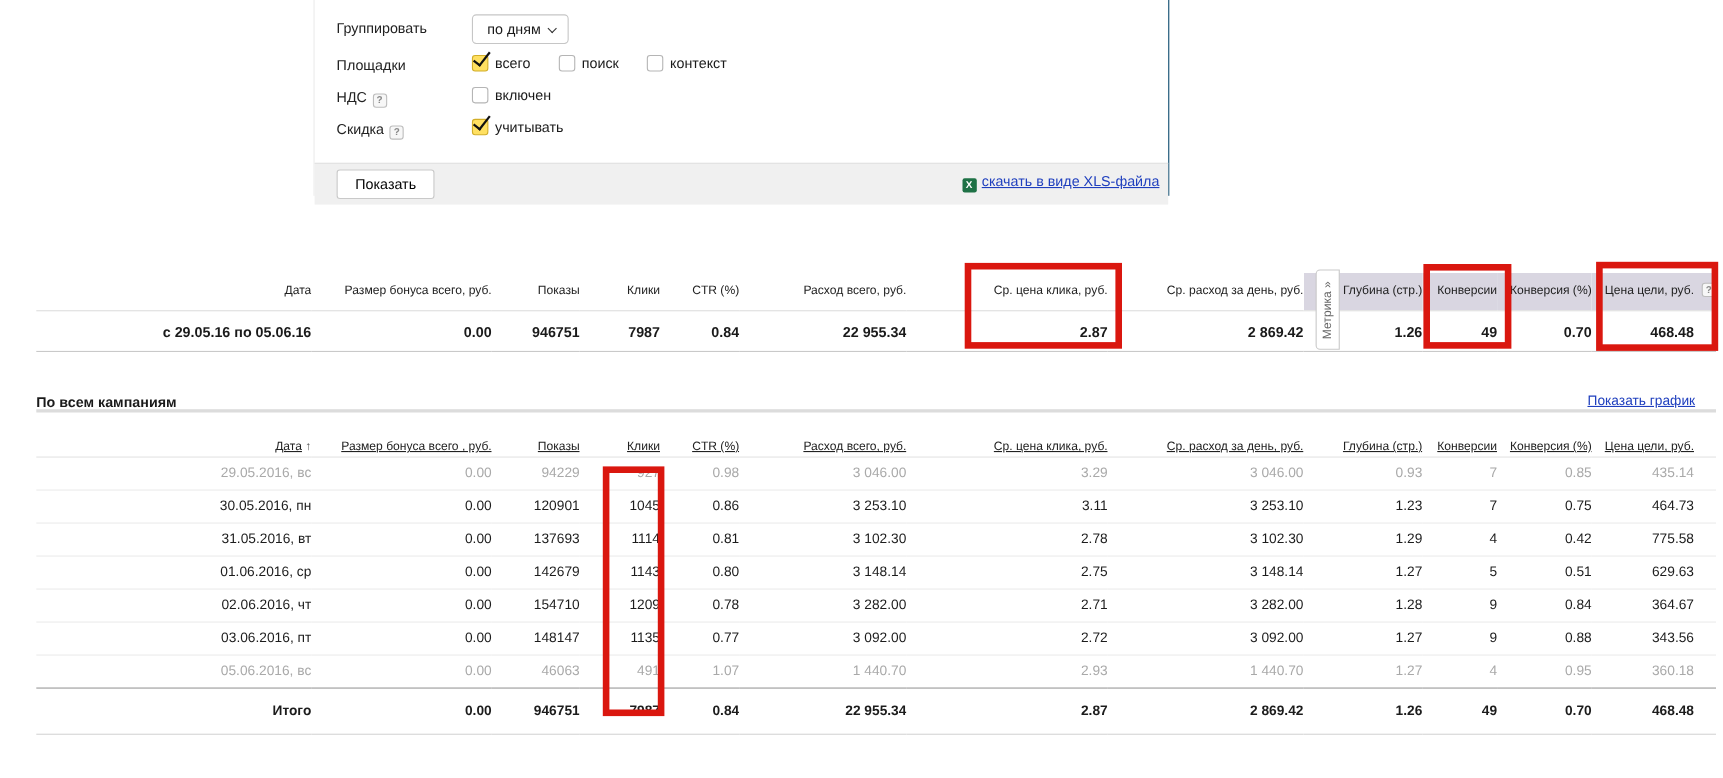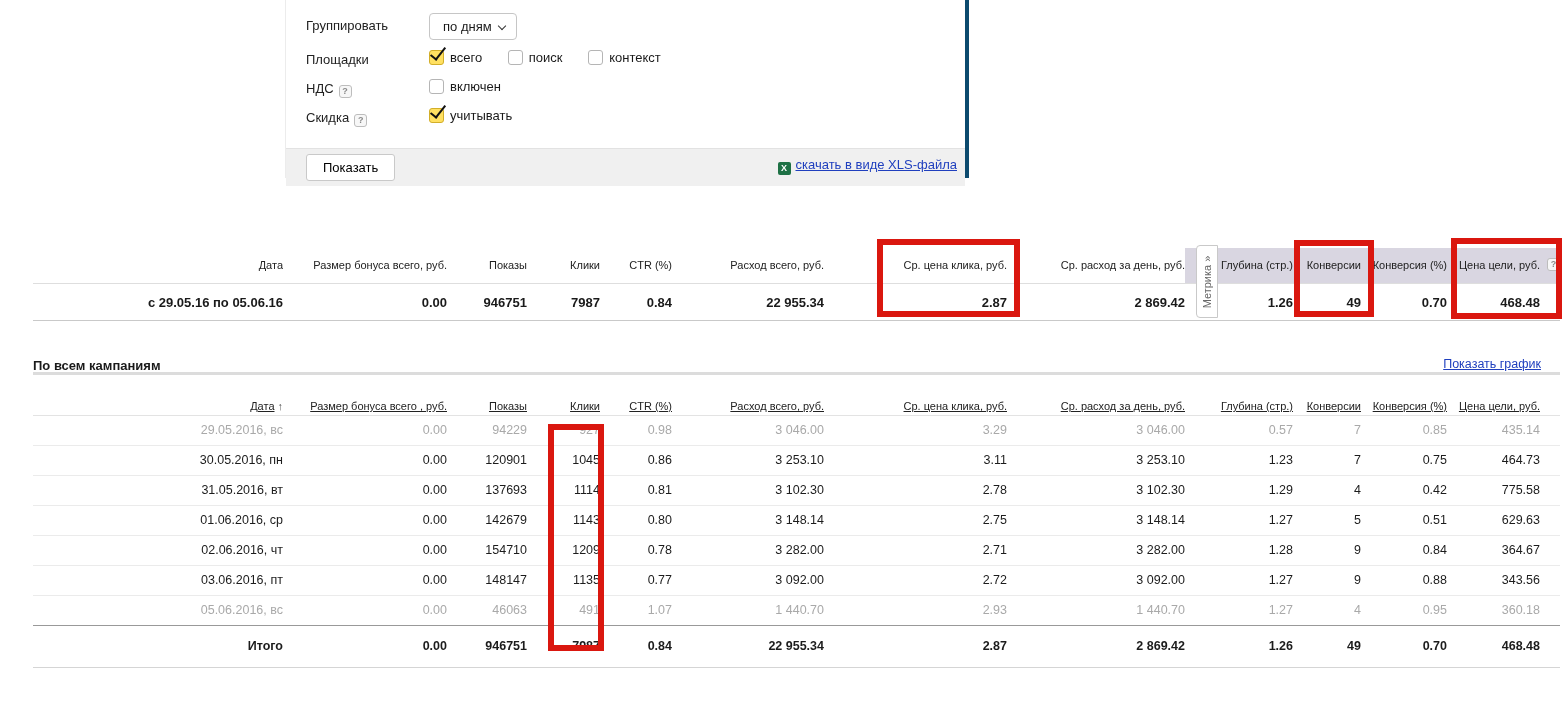--- a/index.html
+++ b/index.html
@@ -4,22 +4,22 @@
 <style>
   * { margin:0; padding:0; box-sizing:border-box; }
   html,body { width:1566px; height:707px; background:#fff; overflow:hidden;
               font-family:"Liberation Sans","DejaVu Sans",sans-serif; color:#1a1a1a; }
   .abs { position:absolute; }
 
   
   .cutlink { position:absolute; top:0; height:3px; border-bottom:2px dotted #3449c9; }
 
   
-  .panel { position:absolute; left:285px; top:0; width:684px; height:178px; background:#fff;
-           border-left:1px solid #ececec; border-right:4px solid #0c4a6e; }
+  .panel { position:absolute; left:285px; top:0; width:778px; height:178px; background:#fff;
+           border-left:1px solid #ececec; border-right:1px solid #0c4a6e; }
   .frow-label { position:absolute; left:20px; font-size:13px; color:#222; }
   .selectbox { position:absolute; left:143px; top:13px; width:88px; height:27px;
                border:1px solid #c6c6c6; border-radius:4px; background:#fff;
                font-size:13px; line-height:25px; padding-left:13px; cursor:pointer; }
   .chev { display:inline-block; width:6px; height:6px; border-right:1.5px solid #333;
           border-bottom:1.5px solid #333; transform:rotate(45deg); margin-left:7px; vertical-align:2px; }
   .cbrow { position:absolute; font-size:13px; }
   .cb { display:inline-block; width:15px; height:15px; border:1px solid #b5b5b5; border-radius:3px;
         background:#fff; vertical-align:-3px; position:relative; margin-right:6px; cursor:pointer; }
   .cb.checked { background:#ffe061; border-color:#d2ae29; }
@@ -209,21 +209,21 @@
   </tr>
   <tr class="muted">
     <td>29.05.2016, вс</td>
         <td>0.00</td>
         <td>94229</td>
         <td>927</td>
         <td>0.98</td>
         <td>3 046.00</td>
         <td>3.29</td>
         <td>3 046.00</td>
-        <td>0.57</td>
+        <td>0.93</td>
         <td>7</td>
         <td>0.85</td>
         <td>435.14</td>
         <td></td>
   </tr>
   <tr>
     <td>30.05.2016, пн</td>
         <td>0.00</td>
         <td>120901</td>
         <td>1045</td>

